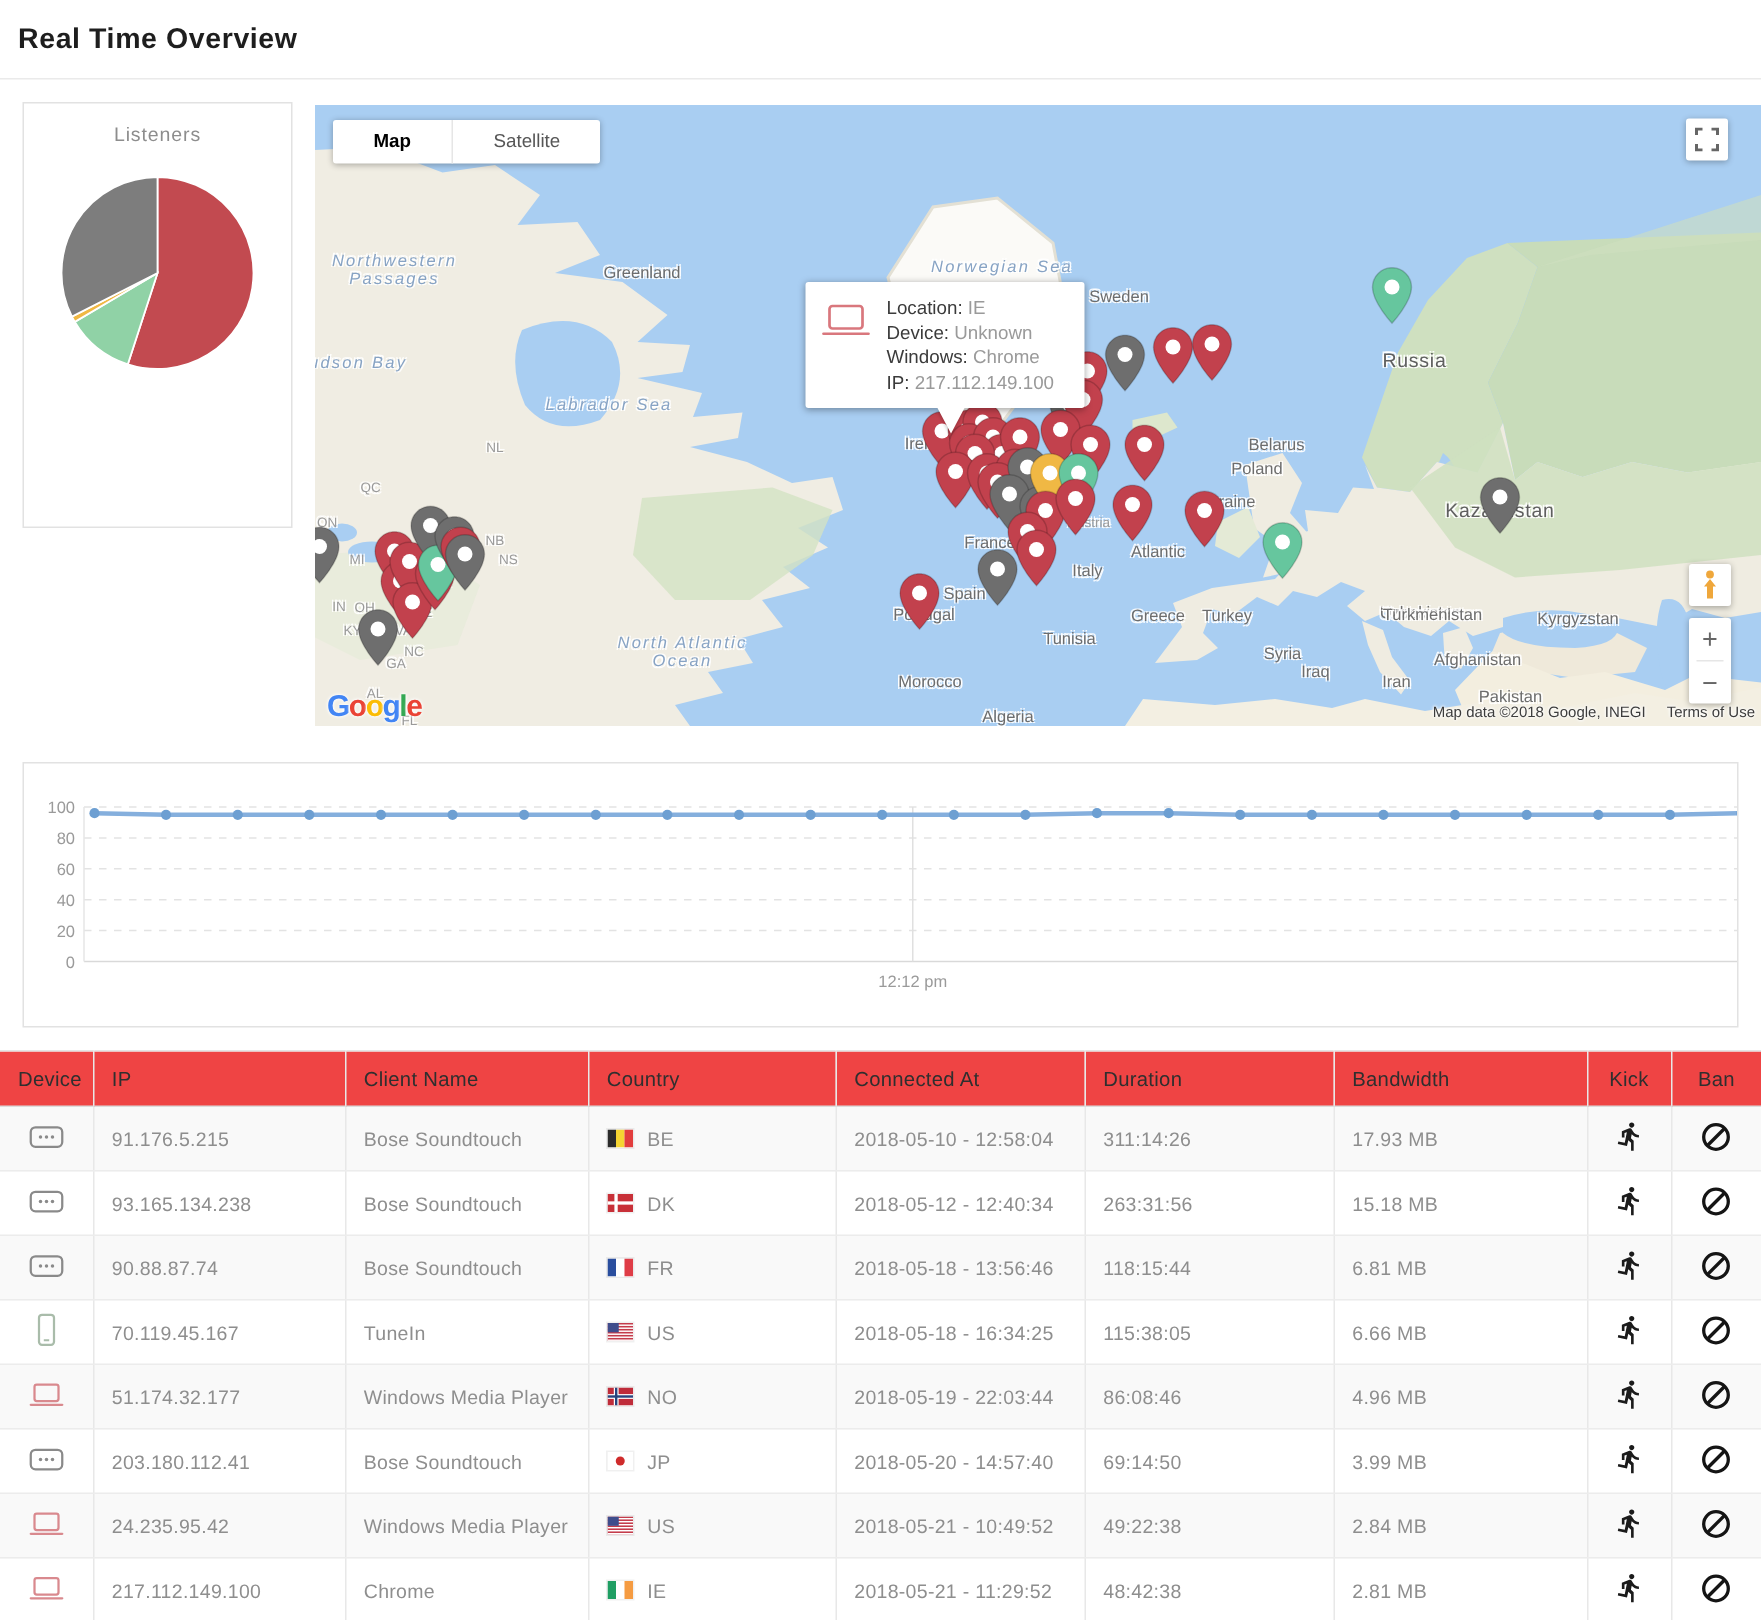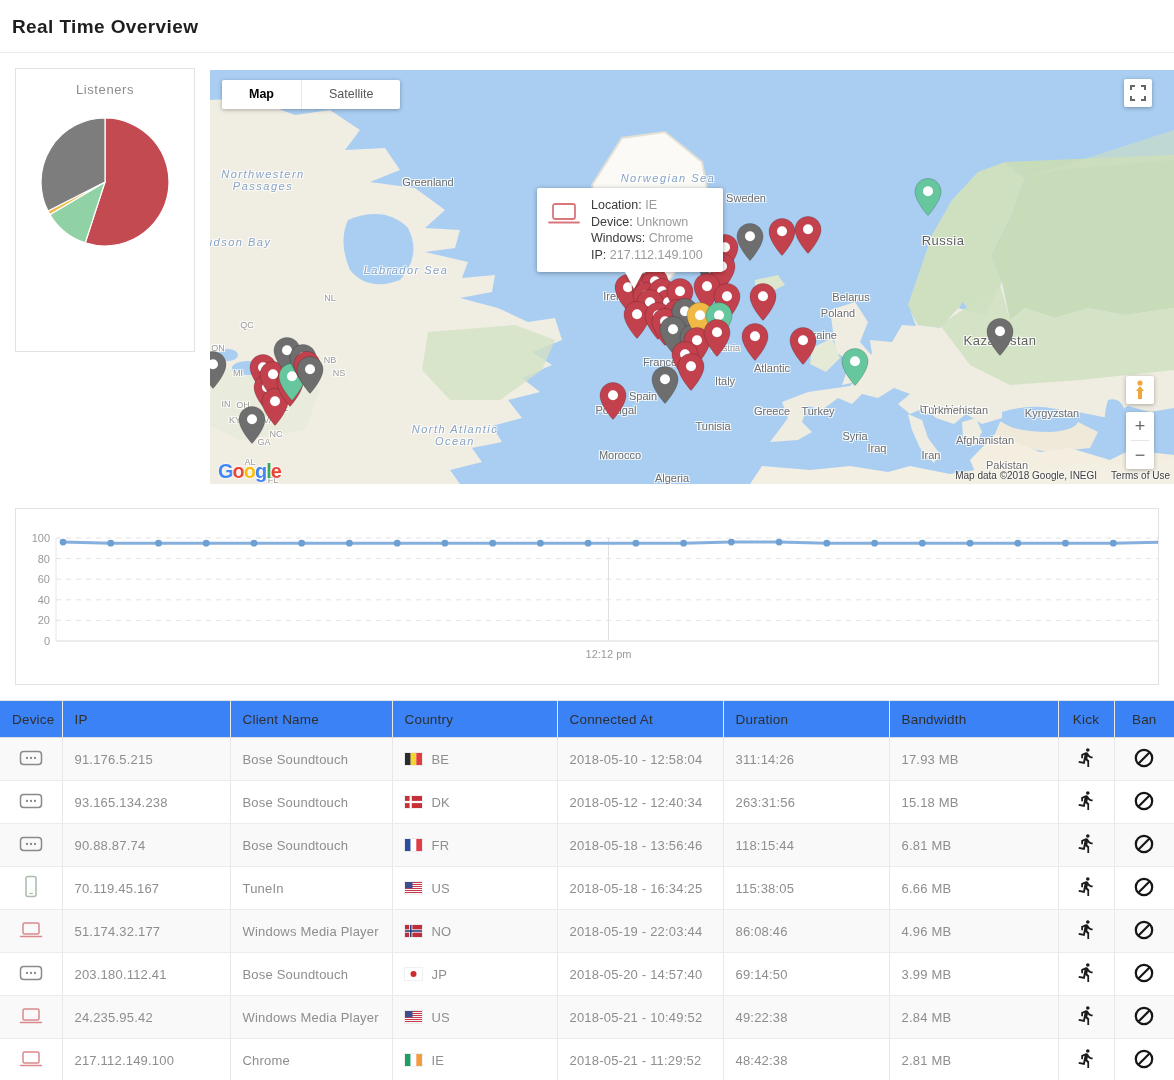--- a/index.html
+++ b/index.html
@@ -49,21 +49,21 @@
   .tt-lines span{color:#9a9a9a;}
   .tt-icon{padding-top:4px;}
 
   
   .chart-panel{position:absolute;left:15px;top:508px;width:1144px;height:177px;border:1px solid #e2e2e2;background:#fff;}
   .chart-panel svg text.tick{font-size:11px;fill:#9a9a9a;text-anchor:end;font-family:"Liberation Sans",sans-serif;}
   .chart-panel svg text.xlab{font-size:11px;fill:#9a9a9a;font-family:"Liberation Sans",sans-serif;}
 
   
   table.listeners{position:absolute;left:0;top:700px;width:1174px;border-collapse:collapse;table-layout:fixed;background:#fff;border-top:1px solid #e4e4e4;}
-  table.listeners th{height:37px;font-size:13.5px;font-weight:400;color:#2f2f2f;text-align:left;padding:0 0 0 12px;border-bottom:1px solid #dcdcdc;border-right:1px solid #e8e8e8;background:#3b82f6;letter-spacing:.2px;}
+  table.listeners th{height:37px;font-size:13.5px;font-weight:400;color:#2f2f2f;text-align:left;padding:0 0 0 12px;border-bottom:1px solid #dcdcdc;border-right:1px solid #e8e8e8;background:#ef4444;letter-spacing:.2px;}
   table.listeners th.cc, table.listeners td.cc{text-align:center;padding:0;}
   table.listeners th:last-child, table.listeners td:last-child{border-right:none;}
   table.listeners td{height:43px;font-size:13px;color:#8e8e8e;padding:0 0 0 12px;border-bottom:1px solid #ececec;border-right:1px solid #e8e8e8;letter-spacing:.2px;}
   table.listeners tr.odd td{background:#f9f9f9;}
   .cty{display:flex;align-items:center;gap:10px;}
   .flag svg{display:block;box-shadow:0 0 0 1px rgba(0,0,0,.06);}
   .actbtn{display:inline-block;cursor:pointer;line-height:0;}
 </style>
 </head>
 <body>

